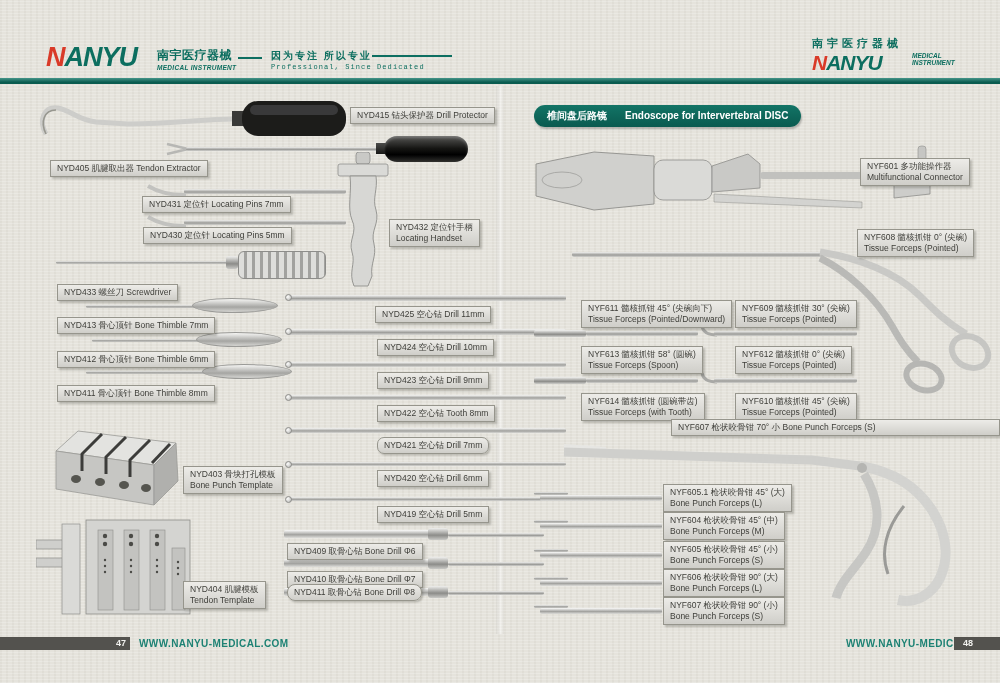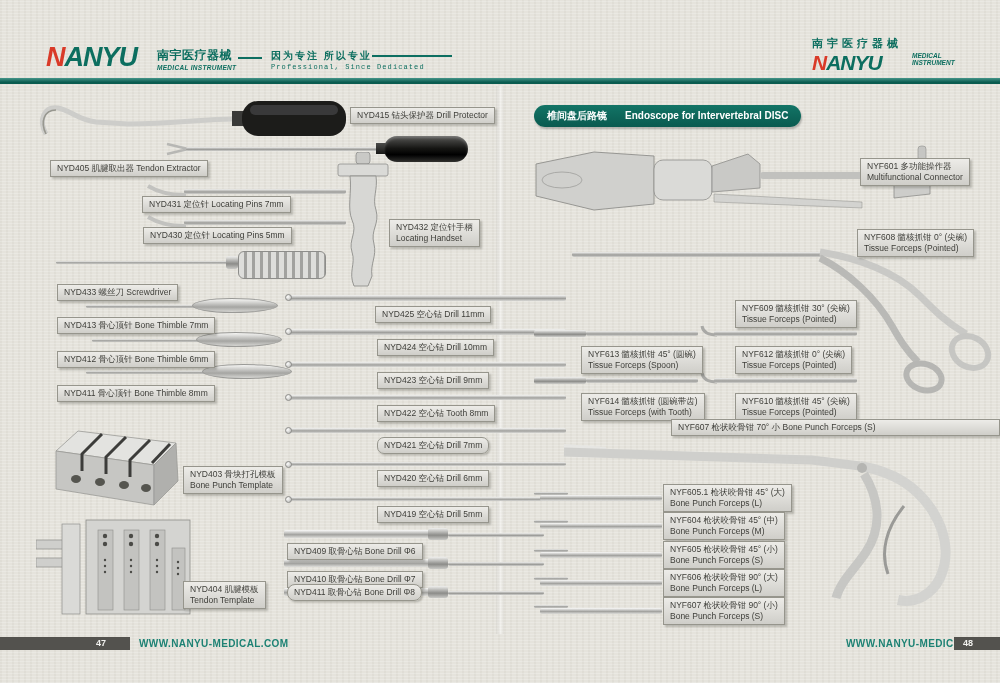--- a/index.html
+++ b/index.html
@@ -272,36 +272,40 @@
       <path d="M2,12 C30,26 58,52 74,80 C82,94 88,104 100,116" fill="none" stroke="#b9b9b6" stroke-width="7"></path>
       <ellipse cx="152" cy="106" rx="19" ry="15" fill="none" stroke="#c6c6c3" stroke-width="6" transform="rotate(28 152 106)"></ellipse>
       <ellipse cx="106" cy="131" rx="18" ry="13" fill="none" stroke="#b6b6b3" stroke-width="6" transform="rotate(18 106 131)"></ellipse>
     </svg>
   </div>
   <div class="lbl" style="left:857px;top:229px;">
     <span class="ln">NYF608 髓核抓钳 0° (尖碗)</span>
     <span class="ln">Tissue Forceps (Pointed)</span>
   </div>
 
+  <div class="lbl" style="left:581px;top:300px;">
+    <span class="ln">NYF611 髓核抓钳 45° (尖碗向下)</span>
+    <span class="ln">Tissue Forceps (Pointed/Downward)</span>
+  </div>
   <div class="lbl" style="left:735px;top:300px;">
     <span class="ln">NYF609 髓核抓钳 30° (尖碗)</span>
     <span class="ln">Tissue Forceps (Pointed)</span>
   </div>
 
   <div class="sleeve" style="left:534px;top:330px;width:52px;height:7px;"></div>
   <div class="rodthin" style="left:586px;top:331px;width:112px;height:5px;"></div>
   <div class="abs" style="left:700px;top:324px;">
     <svg width="18" height="14" viewBox="0 0 18 14">
         <path d="M17,11 C8,11 3,8 2,2" stroke="#a9a9a6" stroke-width="3" fill="none"></path>
       </svg>
   </div>
   <div class="rodthin" style="left:714px;top:331px;width:143px;height:5px;"></div>
 
   <div class="lbl" style="left:581px;top:346px;">
-    <span class="ln">NYF613 髓核抓钳 45° (圆碗)</span>
+    <span class="ln">NYF613 髓核抓钳 58° (圆碗)</span>
     <span class="ln">Tissue Forceps (Spoon)</span>
   </div>
   <div class="lbl" style="left:735px;top:346px;">
     <span class="ln">NYF612 髓核抓钳 0° (尖碗)</span>
     <span class="ln">Tissue Forceps (Pointed)</span>
   </div>
 
   <div class="sleeve" style="left:534px;top:377px;width:52px;height:7px;"></div>
   <div class="rodthin" style="left:586px;top:378px;width:112px;height:5px;"></div>
   <div class="abs" style="left:700px;top:371px;">
@@ -361,21 +365,21 @@
     <span class="ln">Bone Punch Forceps (L)</span>
   </div>
 
   <div class="rodthin" style="left:534px;top:605px;width:34px;height:3px;"></div>
   <div class="rod" style="left:540px;top:608px;width:122px;height:6px;"></div>
   <div class="lbl" style="left:663px;top:597px;">
     <span class="ln">NYF607 枪状咬骨钳 90° (小)</span>
     <span class="ln">Bone Punch Forceps (S)</span>
   </div>
 
-  <div class="footerbar" style="left:0;top:637px;width:130px;text-align:right;padding-right:24px;box-sizing:border-box;">
+  <div class="footerbar" style="left:0;top:637px;width:130px;text-align:right;padding-right:4px;box-sizing:border-box;">
     <span>47</span>
   </div>
   <div class="url" style="left:139px;top:637px;">WWW.NANYU-MEDICAL.COM</div>
 
   <div class="url" style="left:846px;top:637px;">WWW.NANYU-MEDICAL.COM</div>
   <div class="footerbar" style="left:954px;top:637px;width:46px;padding-left:9px;box-sizing:border-box;">
     <span>48</span>
   </div>
 
 </div>

